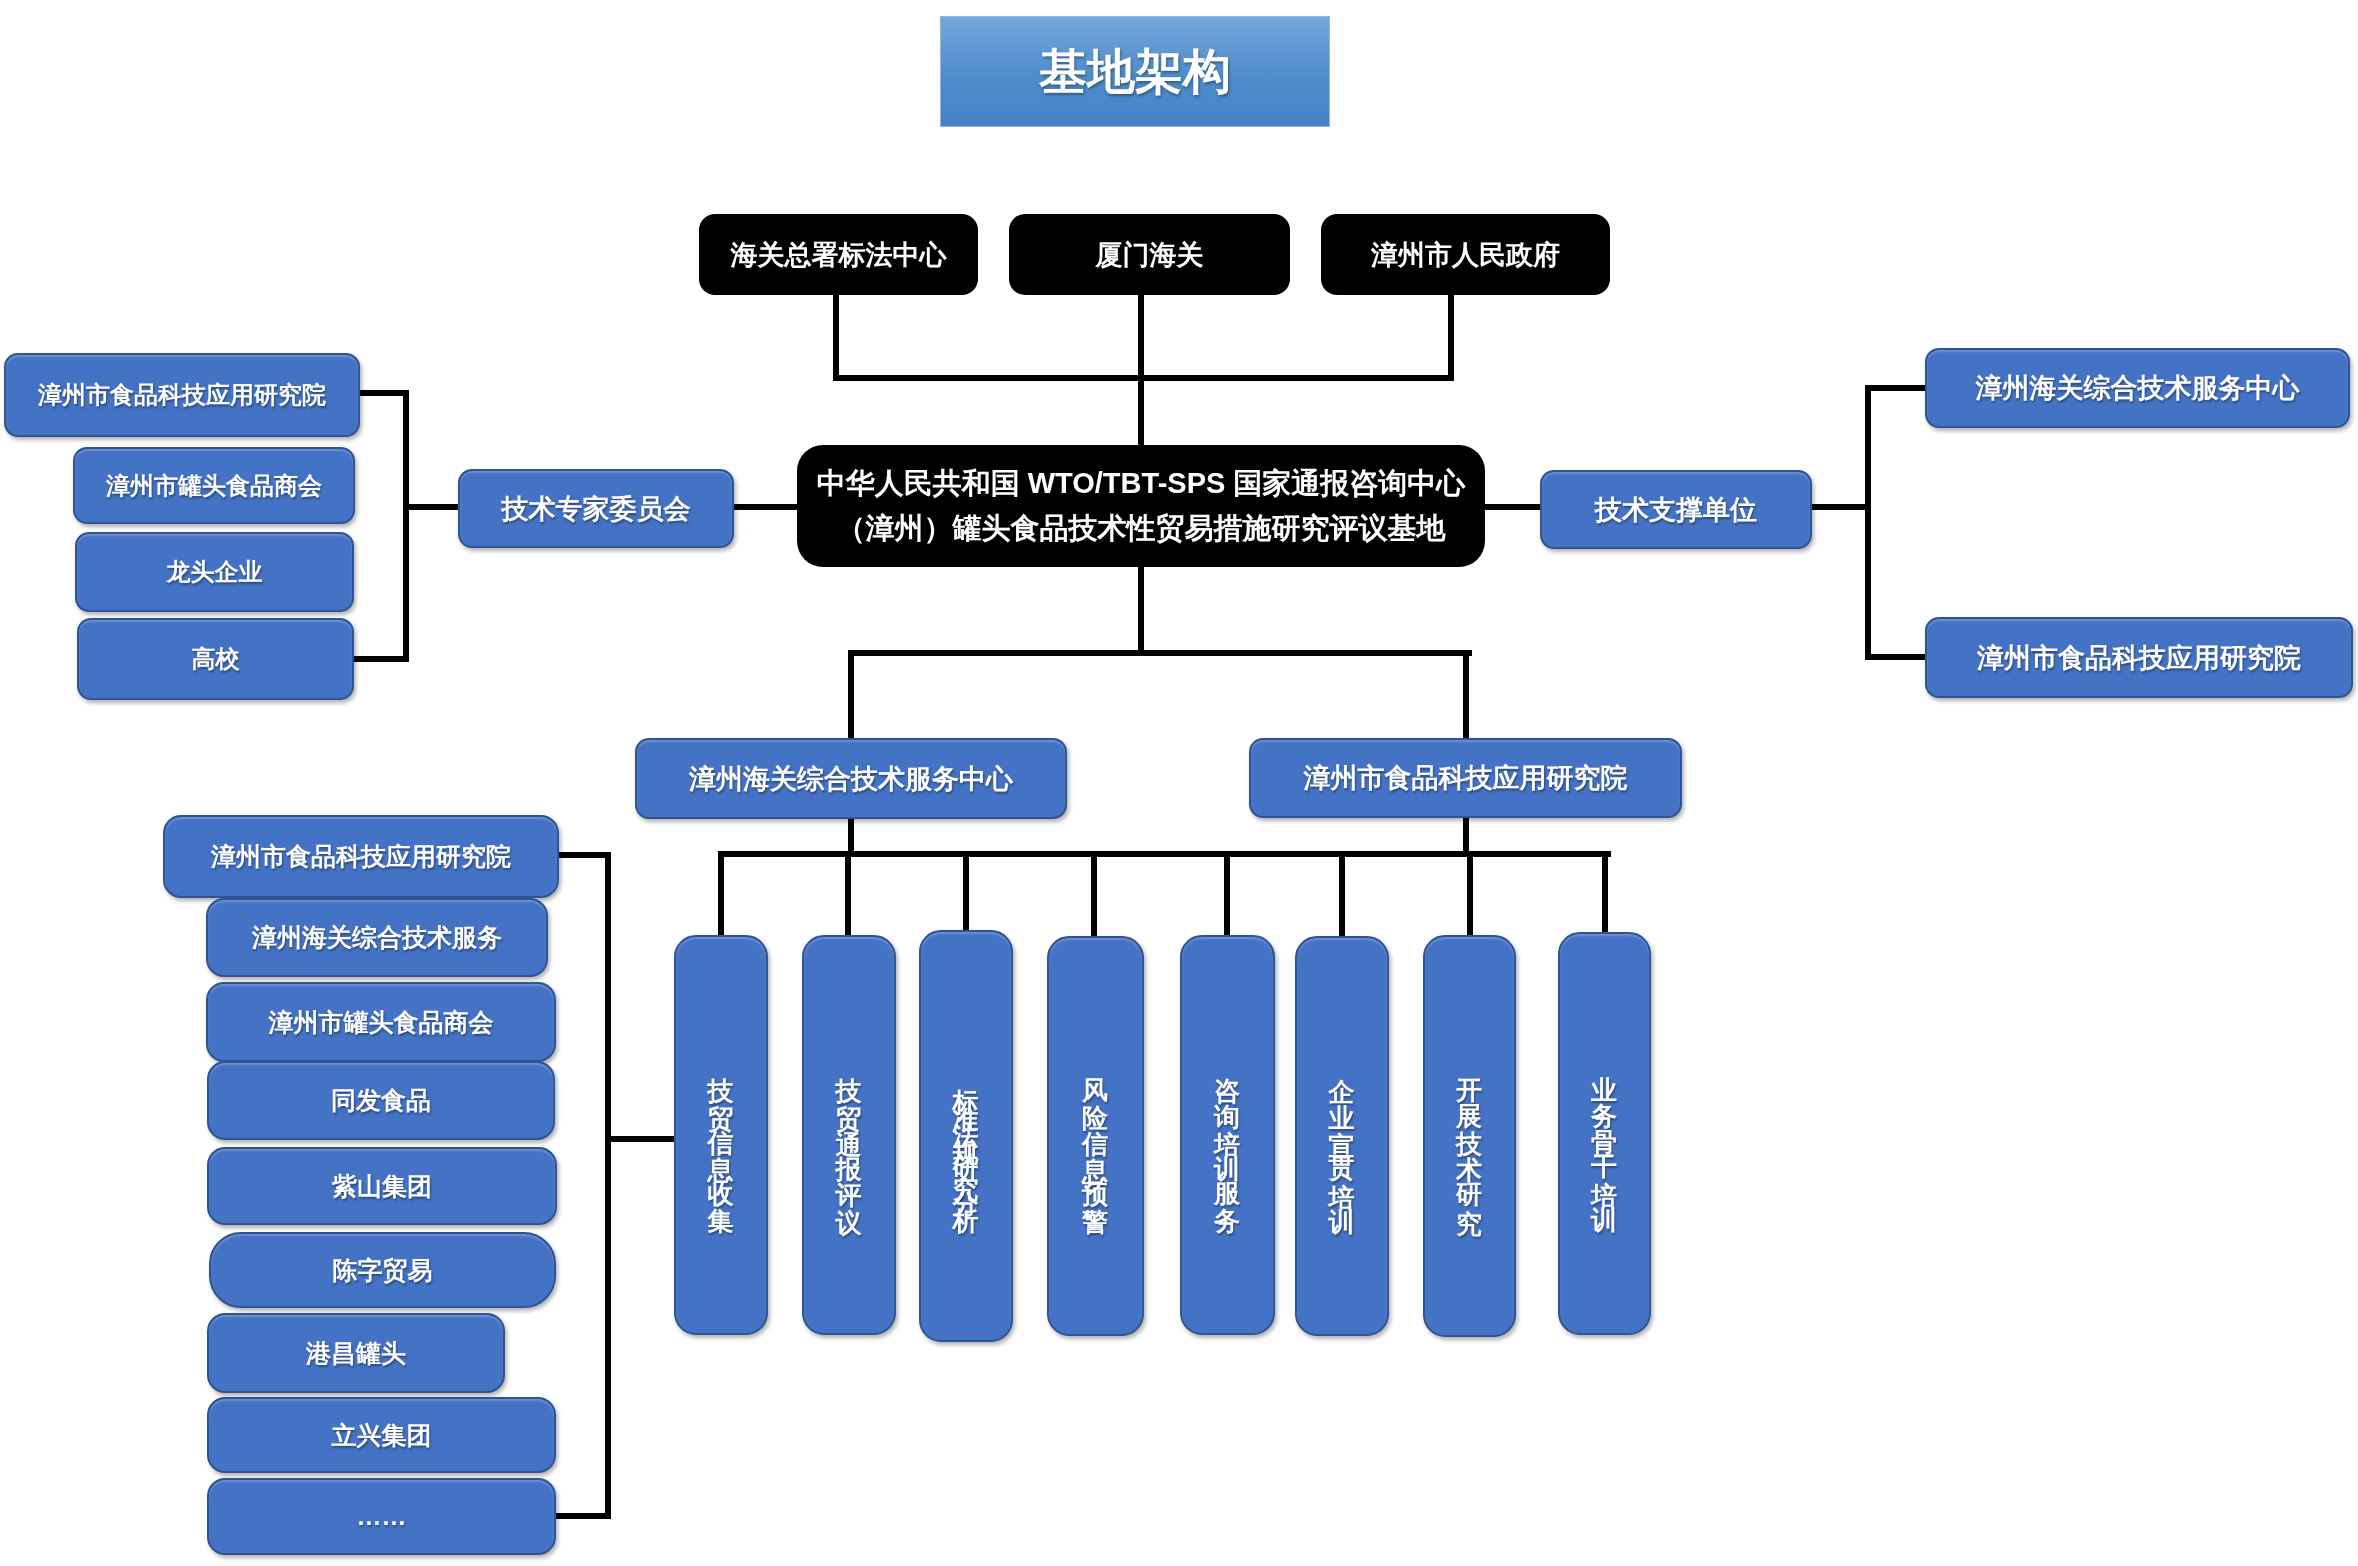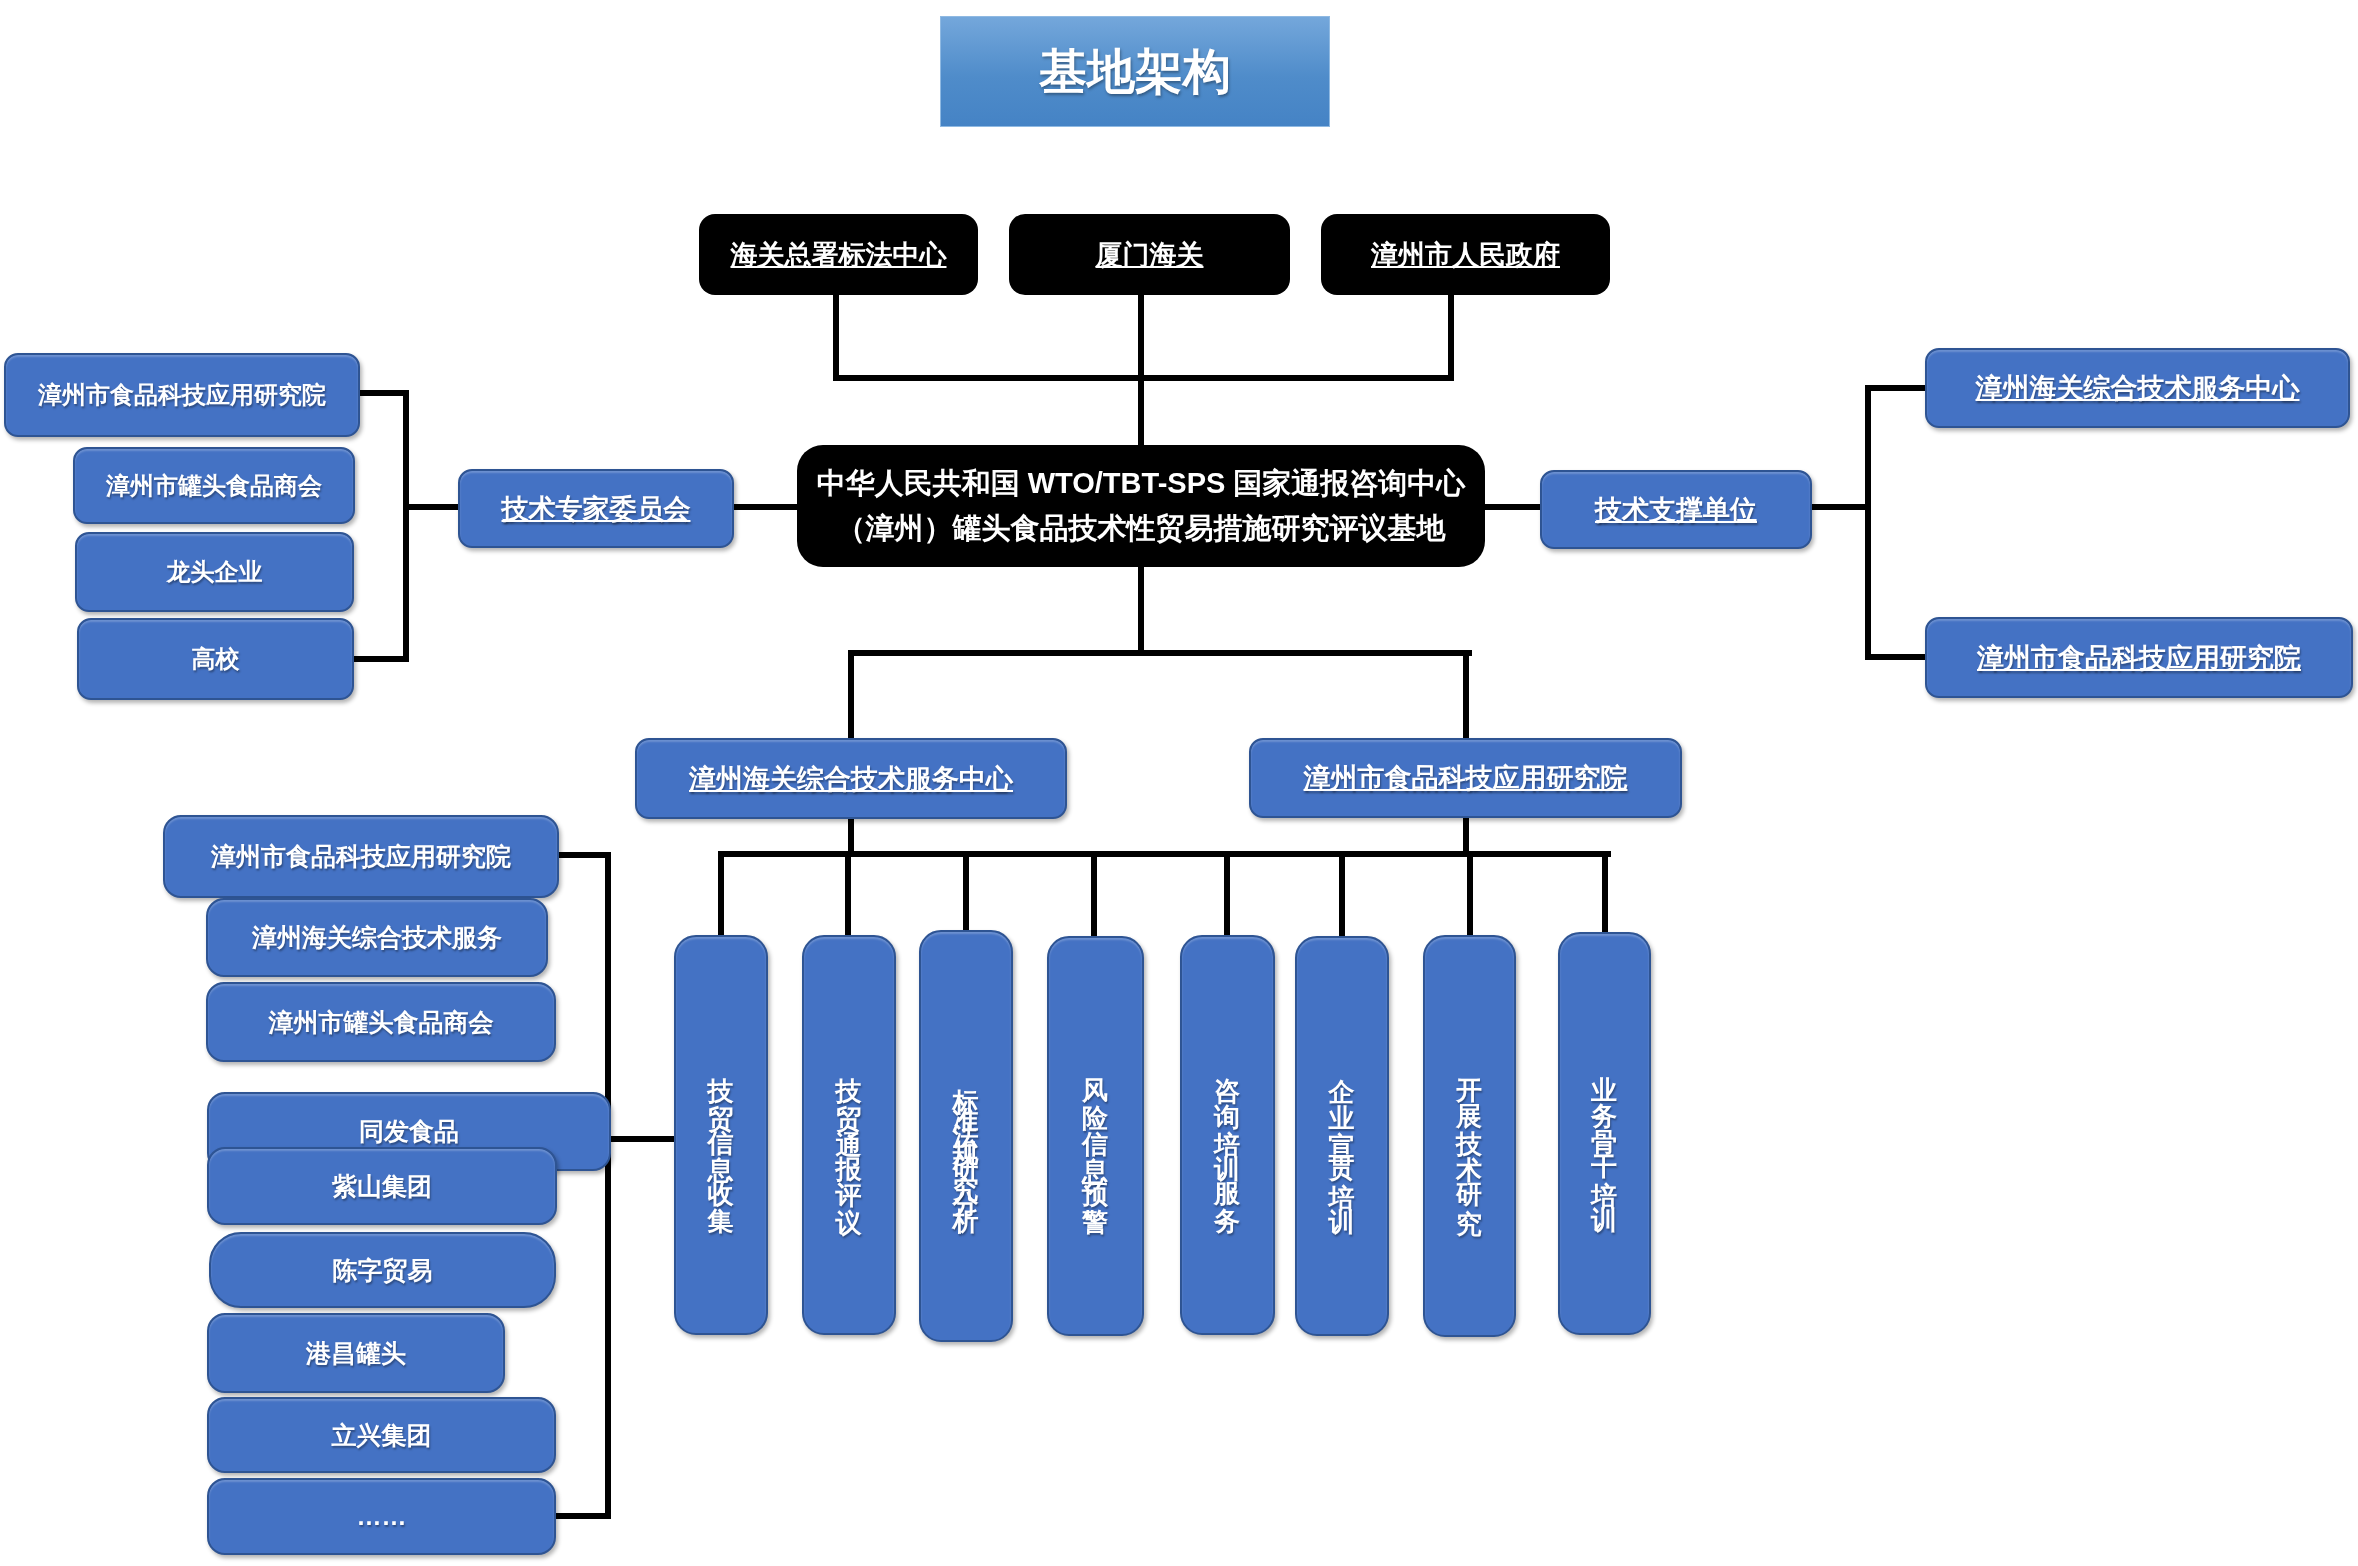--- a/index.html
+++ b/index.html
@@ -22,21 +22,21 @@
     text-shadow:1px 2px 2px rgba(0,0,0,0.35);
   }
   .black{
     background:#000000;border-radius:16px;color:#ffffff;
   }
   .title-banner{
     background:linear-gradient(180deg,#74a7db 0%,#4f8cca 55%,#4583c5 100%);
     border:1px solid #8fb9e2;color:#ffffff;font-size:48px;font-weight:700;
     text-shadow:1px 2px 3px rgba(0,0,0,0.35);
   }
-  .f27{font-size:27px;text-decoration:underline;}
+  .f27{font-size:27px;}
   .f24{font-size:24px;}
   .f25{font-size:25px;}
   .center-node{flex-direction:column;font-size:29px;line-height:45px;border-radius:26px;}
   .vtext{
     writing-mode:vertical-lr;text-orientation:upright;
     font-size:26px;letter-spacing:26px;line-height:1;
   }
   .vtext.long{letter-spacing:17px;}
   .vcol{border-radius:22px;}
   .pill{border-radius:18px;}
@@ -165,21 +165,21 @@
 
   <div class="node blue pill f25" style="left:163px;top:815px;width:396px;height:83px;">
     <span>漳州市食品科技应用研究院</span>
   </div>
   <div class="node blue pill f25" style="left:206px;top:898px;width:342px;height:79px;">
     <span>漳州海关综合技术服务</span>
   </div>
   <div class="node blue pill f25" style="left:206px;top:982px;width:350px;height:80px;">
     <span>漳州市罐头食品商会</span>
   </div>
-  <div class="node blue pill f25" style="left:207px;top:1092px;width:404px;height:79px;">
+  <div class="node blue pill f25" style="left:207px;top:1061px;width:348px;height:79px;">
     <span>同发食品</span>
   </div>
   <div class="node blue pill f25" style="left:207px;top:1147px;width:350px;height:78px;">
     <span>紫山集团</span>
   </div>
   <div class="node blue pill f25" style="left:209px;top:1232px;width:347px;height:76px;border-radius:32px;">
     <span>陈字贸易</span>
   </div>
   <div class="node blue pill f25" style="left:207px;top:1313px;width:298px;height:80px;">
     <span>港昌罐头</span>

